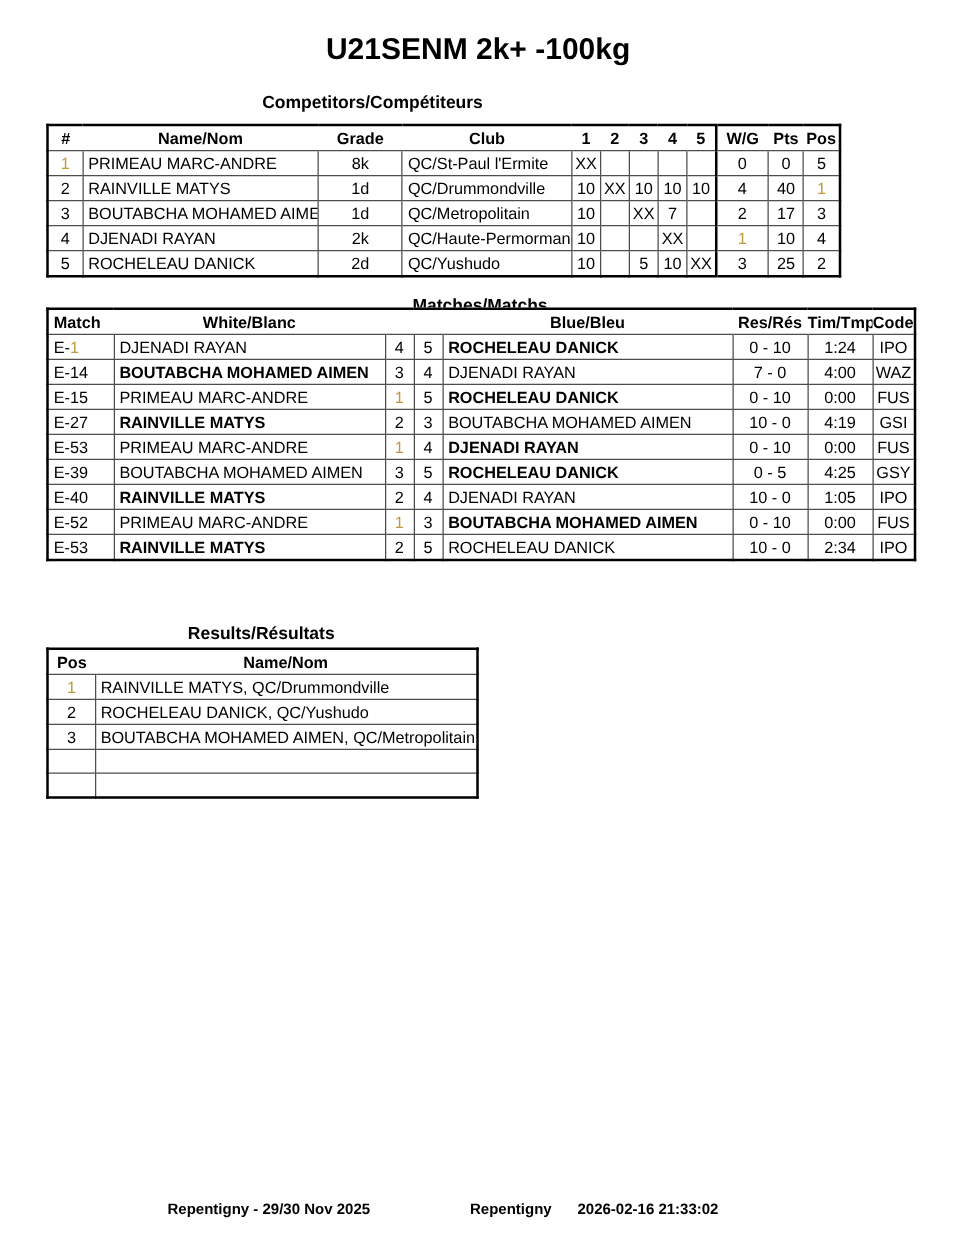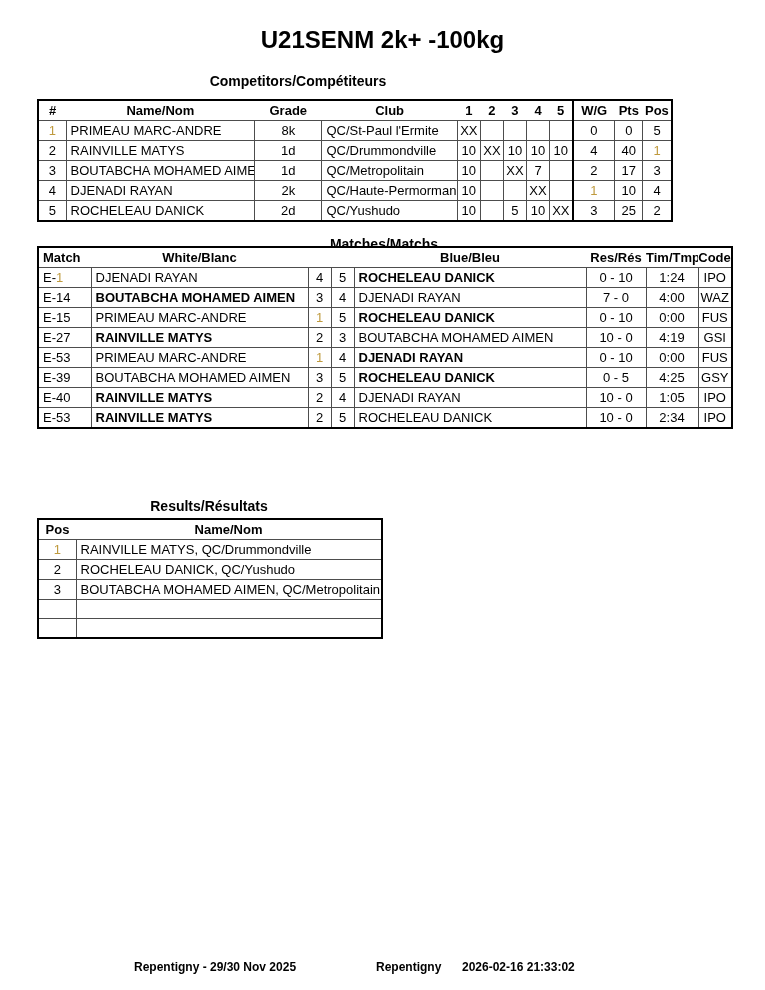--- a/index.html
+++ b/index.html
@@ -253,20 +253,30 @@
           <td class="al">E-40</td>
           <td class="al bold">RAINVILLE MATYS</td>
           <td class="ac">2</td>
           <td class="ac">4</td>
           <td class="al">DJENADI RAYAN</td>
           <td class="ac">10 - 0</td>
           <td class="ac">1:05</td>
           <td class="ac">IPO</td>
         </tr>
         <tr>
+          <td class="al">E-52</td>
+          <td class="al">PRIMEAU MARC-ANDRE</td>
+          <td class="ac"><span class="gold">1</span></td>
+          <td class="ac">3</td>
+          <td class="al bold">BOUTABCHA MOHAMED AIMEN</td>
+          <td class="ac">0 - 10</td>
+          <td class="ac">0:00</td>
+          <td class="ac">FUS</td>
+        </tr>
+        <tr>
           <td class="al">E-53</td>
           <td class="al bold">RAINVILLE MATYS</td>
           <td class="ac">2</td>
           <td class="ac">5</td>
           <td class="al">ROCHELEAU DANICK</td>
           <td class="ac">10 - 0</td>
           <td class="ac">2:34</td>
           <td class="ac">IPO</td>
         </tr>
       </tbody>

